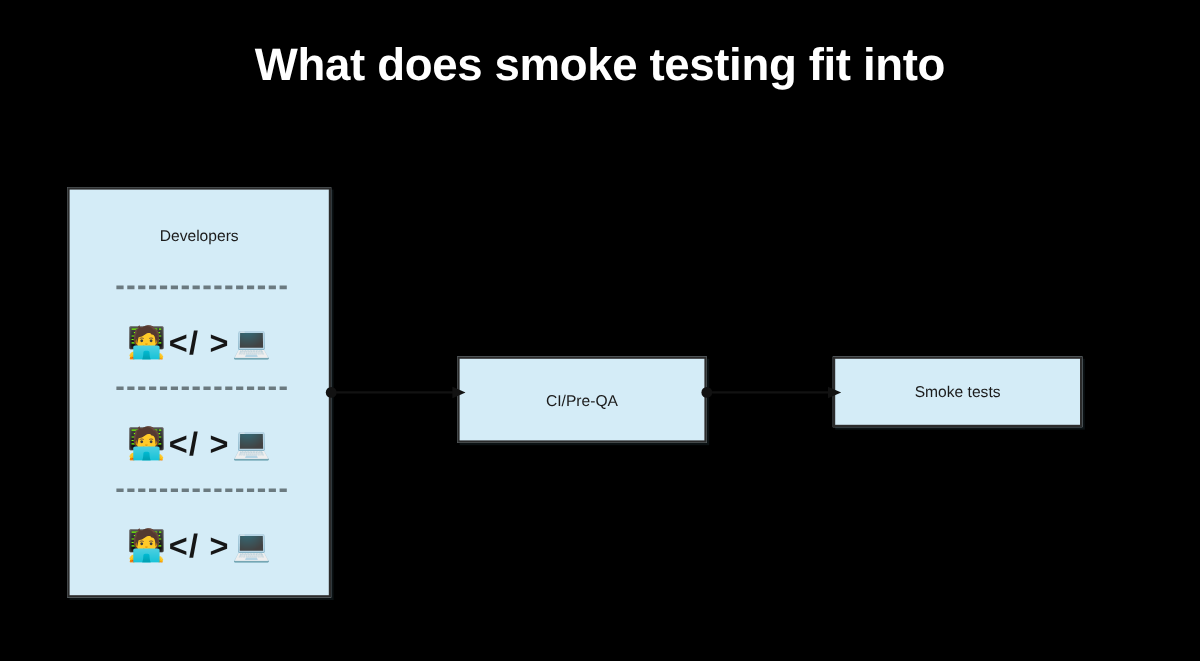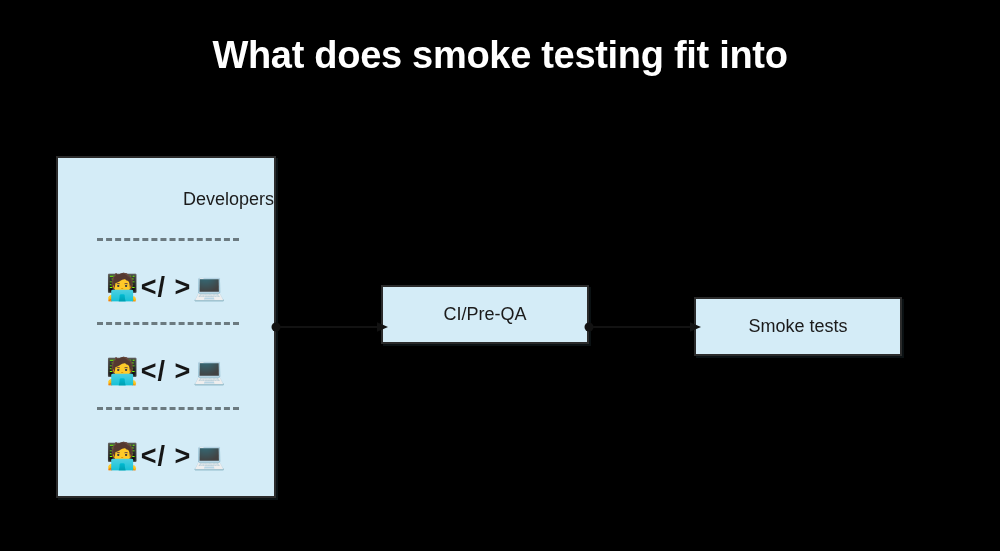--- a/index.html
+++ b/index.html
@@ -39,23 +39,23 @@
   
   .node {
     position: absolute;
     background: #d4ecf7;
     border: 2px solid #2b2b2b;
     box-sizing: border-box;
     box-shadow: 2px 2px 0 rgba(40,60,70,0.28);
   }
   .node-label {
     font-family: "Liberation Sans", sans-serif;
-    font-size: 18px;
+    font-size: 13px;
     color: #1b1b1b;
-    text-align: right;
+    text-align: center;
     white-space: nowrap;
   }
 
   
   #developers-box {
     left: 56px;
     top: 156px;
     width: 220px;
     height: 342px;
   }
@@ -100,23 +100,23 @@
   #dev-sep-1 { top: 80px; }
   #dev-row-1 { top: 108px; }
   #dev-sep-2 { top: 164px; }
   #dev-row-2 { top: 192px; }
   #dev-sep-3 { top: 249px; }
   #dev-row-3 { top: 277px; }
 
   
   #ci-box {
     left: 381px;
-    top: 285px;
+    top: 297px;
     width: 208px;
-    height: 59px;
+    height: 72px;
   }
   #smoke-box {
     left: 694px;
     top: 297px;
     width: 208px;
     height: 59px;
     text-decoration: underline;
   }
   .node-center-label {
     position: absolute;

